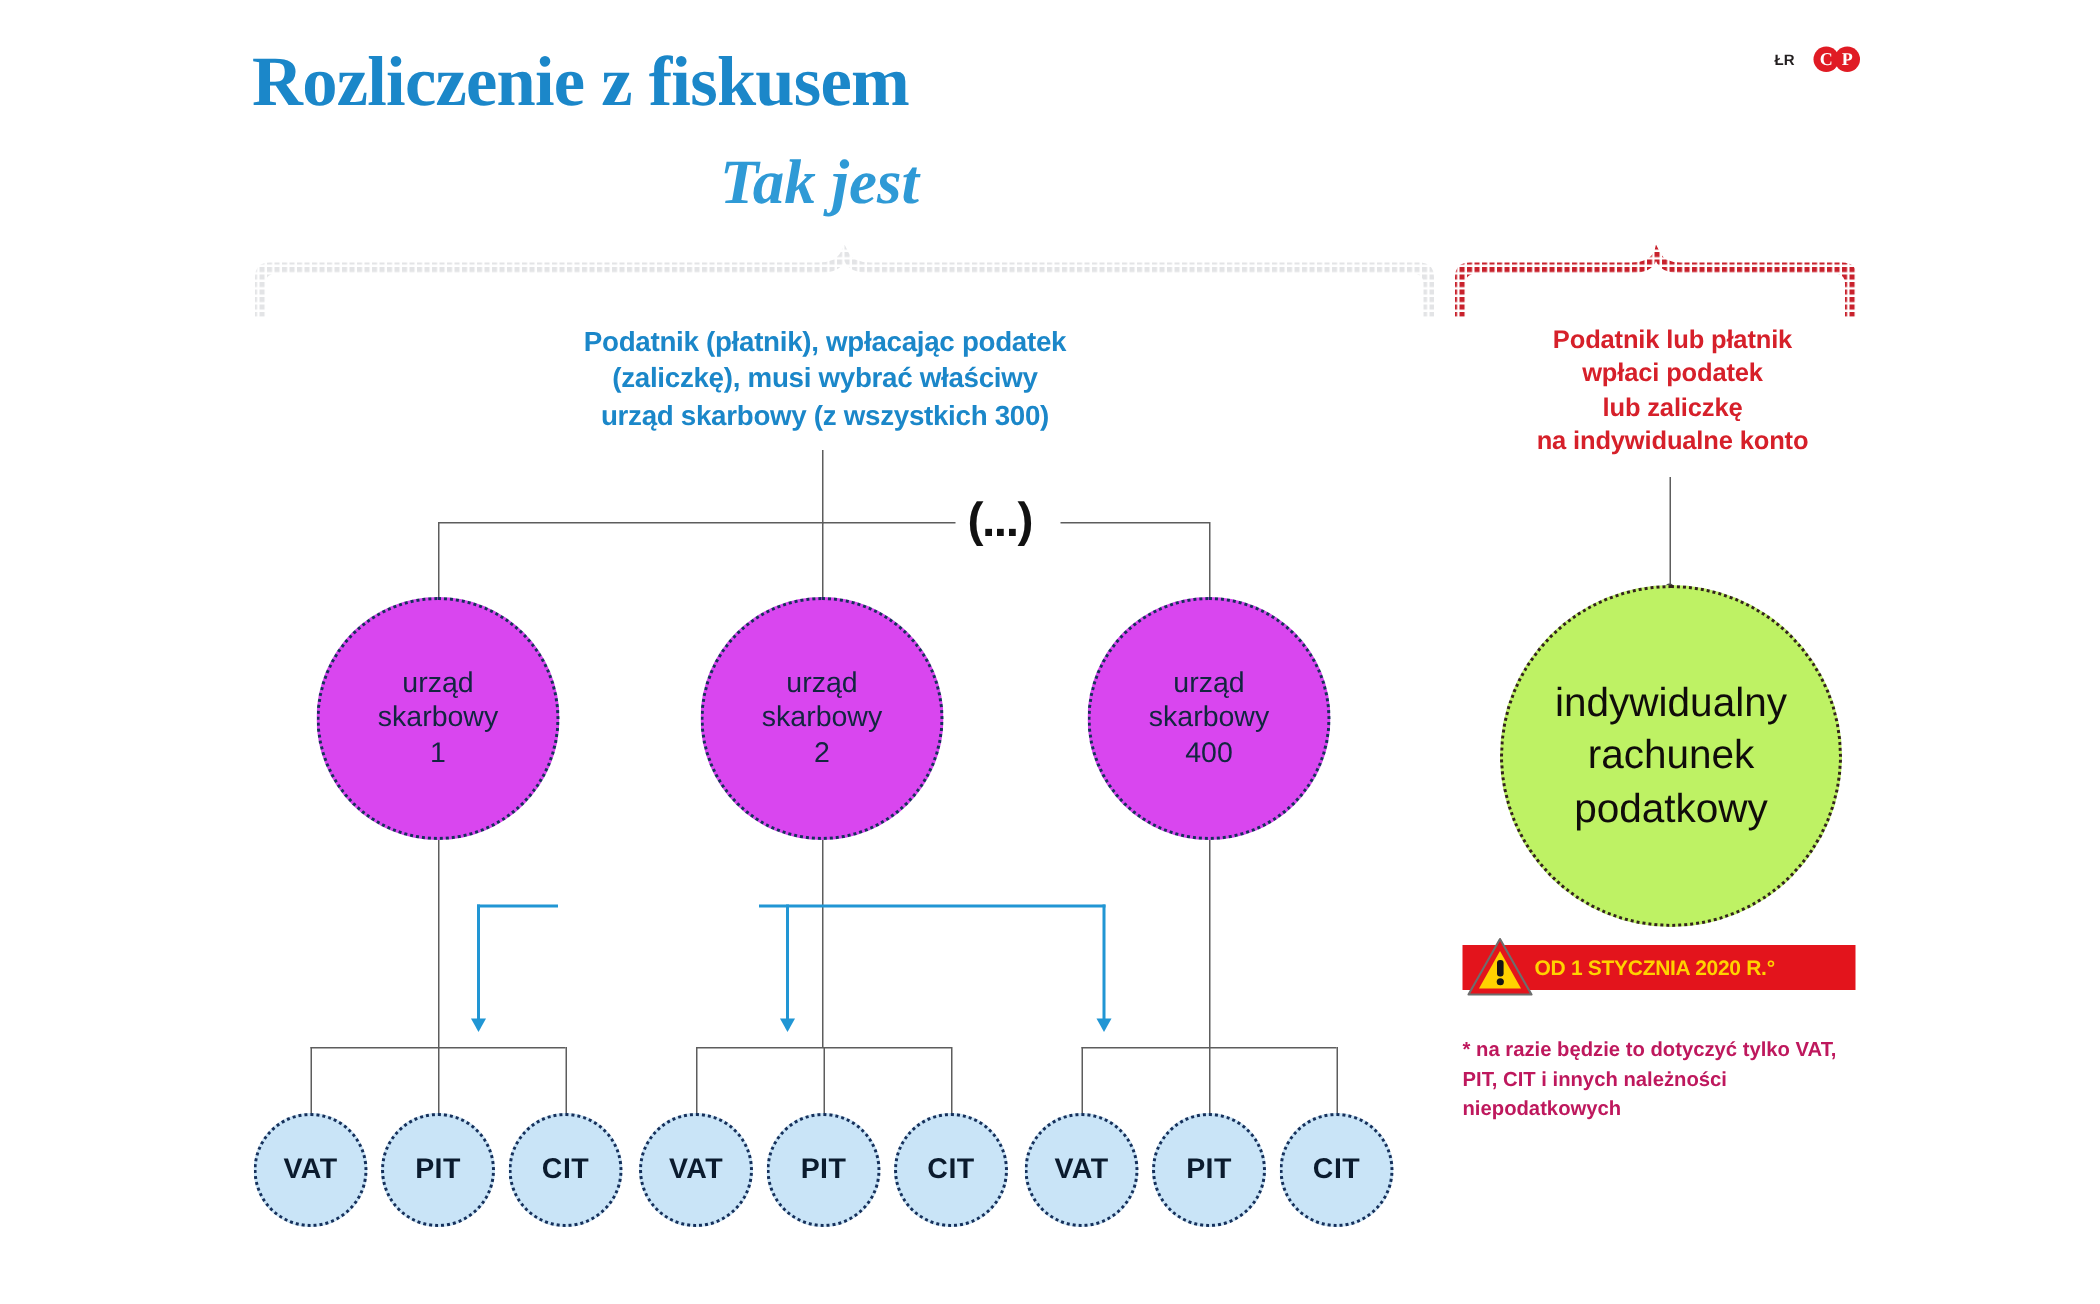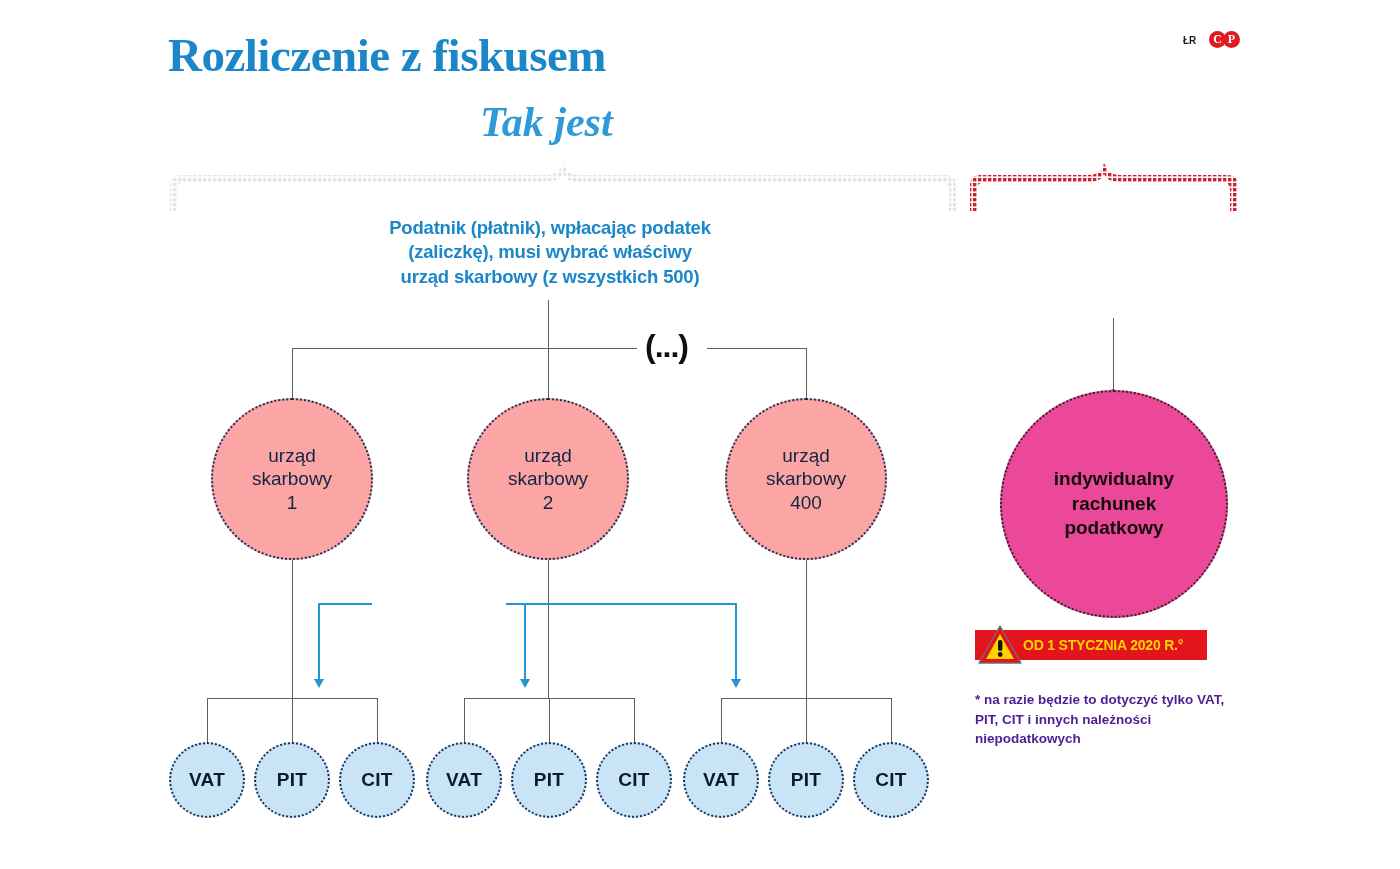--- a/index.html
+++ b/index.html
@@ -87,21 +87,21 @@
     left: 975px; top: 216px; width: 280px;
     font-size: 17px;
     color: #d6202a;
     letter-spacing: -0.1px;
   }
 
   
   .us-circle {
     width: 162px; height: 162px;
     border-radius: 50%;
-    background: #fca5a5;
+    background: #d946ef;
     border: 2px dotted #15305b;
     display: flex;
     align-items: center;
     justify-content: center;
     text-align: center;
     font-size: 19px;
     color: #12263f;
     line-height: 1.22;
     white-space: pre-line;
     box-sizing: border-box;
@@ -117,28 +117,28 @@
     font-size: 19px;
     font-weight: bold;
     color: #0b1b2e;
     box-sizing: border-box;
     letter-spacing: 0.3px;
   }
   #big-account-circle {
     left: 1000px; top: 390px;
     width: 228px; height: 228px;
     border-radius: 50%;
-    background: #ec4899;
+    background: #bef264;
     border: 2px dotted #33231c;
     display: flex;
     align-items: center;
     justify-content: center;
     text-align: center;
-    font-size: 19px;
-    font-weight: bold;
+    font-size: 27px;
+    font-weight: normal;
     color: #100c0a;
     line-height: 1.3;
     white-space: pre-line;
     box-sizing: border-box;
   }
 
   
   .node-dot {
     width: 6px; height: 6px;
     border-radius: 50%;
@@ -176,40 +176,40 @@
     font-size: 11.5px;
     font-weight: bold;
     color: #1b9ad7;
     line-height: 1.25;
     white-space: pre-line;
   }
 
   
   #warning-banner {
     left: 975px; top: 630px;
-    width: 232px; height: 30px;
+    width: 262px; height: 30px;
     background: #e3141c;
     display: flex;
     align-items: center;
   }
   #warning-banner-label {
     color: #ffd200;
     font-size: 14px;
     font-weight: bold;
     letter-spacing: -0.2px;
     margin-left: 48px;
   }
   #warn-triangle {
     left: 977px; top: 624px;
     width: 46px; height: 42px;
   }
   #footnote {
     left: 975px; top: 690px; width: 270px;
     font-size: 13.5px;
-    color: #4c1d95;
+    color: #be185d;
     font-weight: bold;
     line-height: 1.45;
     white-space: pre-line;
   }
 
   
   .brace { position: absolute; }
 </style>
 </head>
 <body>
@@ -238,21 +238,21 @@
     <defs>
       <pattern id="dotsRed" width="5" height="5" patternUnits="userSpaceOnUse">
         <rect x="0" y="0" width="3.4" height="3.4" fill="#c8212c"></rect>
       </pattern>
     </defs>
     <path d="M2,48 L2,22 Q2,12 12,12 L120,12 Q132,12 135,4 L136,0 L138,4 Q141,12 152,12 L260,12 Q270,12 270,22 L270,48 L262,48 L262,26 Q262,19 253,19 L152,19 Q139,19 136,11 Q133,19 120,19 L18,19 Q9,19 9,26 L9,48 Z" fill="url(#dotsRed)"></path>
   </svg>
 
   <div class="abs intro" id="left-intro">Podatnik (płatnik), wpłacając podatek
 (zaliczkę), musi wybrać właściwy
-urząd skarbowy (z wszystkich 500)</div>
+urząd skarbowy (z wszystkich 300)</div>
 
   <div class="abs vline" style="left:548px;top:300px;height:49px;"></div>
 
   <div class="abs hline" style="left:292px;top:348px;width:345px;"></div>
   <div class="abs hline" style="left:707px;top:348px;width:99px;"></div>
   <div class="abs" id="ellipsis-marker">(...)</div>
 
   <div class="abs vline" style="left:292px;top:348px;height:62px;"></div>
   <div class="abs vline" style="left:548px;top:348px;height:62px;"></div>
   <div class="abs vline" style="left:806px;top:348px;height:62px;"></div>
@@ -314,20 +314,24 @@
   <div class="abs vline" style="left:721px;top:698px;height:50px;"></div>
   <div class="abs vline" style="left:806px;top:698px;height:50px;"></div>
   <div class="abs vline" style="left:891px;top:698px;height:50px;"></div>
   <div class="abs node-dot" style="left:718px;top:745px;"></div>
   <div class="abs node-dot" style="left:803px;top:745px;"></div>
   <div class="abs node-dot" style="left:888px;top:745px;"></div>
   <div class="abs tax-circle" style="left:683px;top:742px;">VAT</div>
   <div class="abs tax-circle" style="left:768px;top:742px;">PIT</div>
   <div class="abs tax-circle" style="left:853px;top:742px;">CIT</div>
 
+  <div class="abs intro" id="right-intro">Podatnik lub płatnik
+wpłaci podatek
+lub zaliczkę
+na indywidualne konto</div>
 
   <div class="abs vline" style="left:1113px;top:318px;height:74px;"></div>
   <div class="abs node-dot" style="left:1110px;top:389px;"></div>
 
   <div class="abs" id="big-account-circle">indywidualny
 rachunek
 podatkowy</div>
 
   <div class="abs" id="warning-banner">
     <span id="warning-banner-label">OD 1 STYCZNIA 2020 R.°</span>

